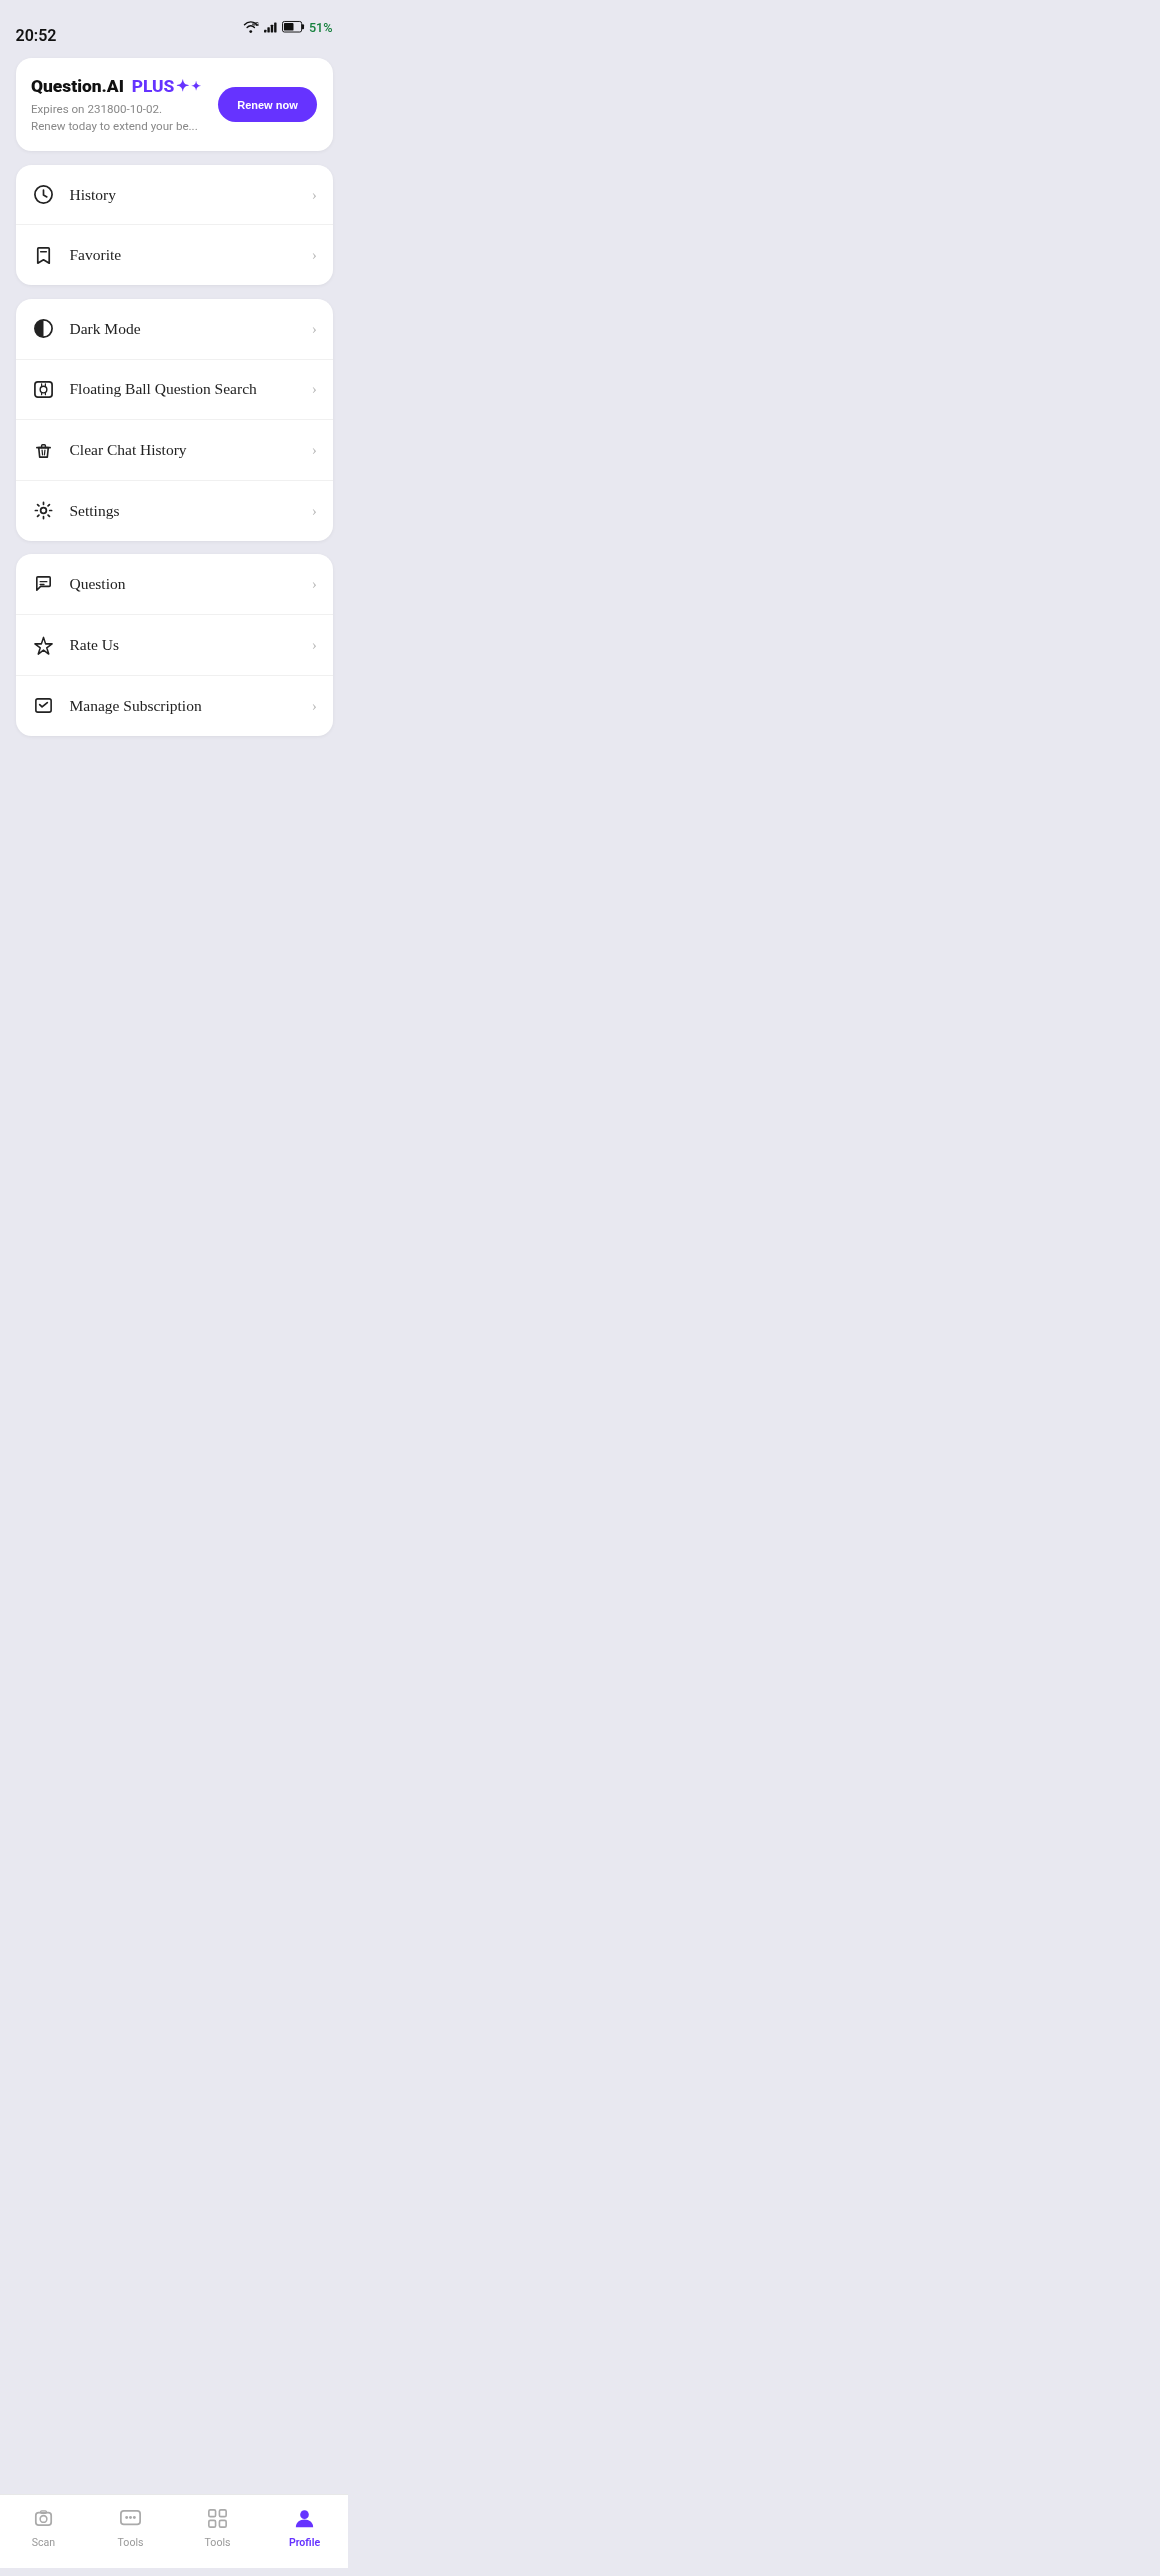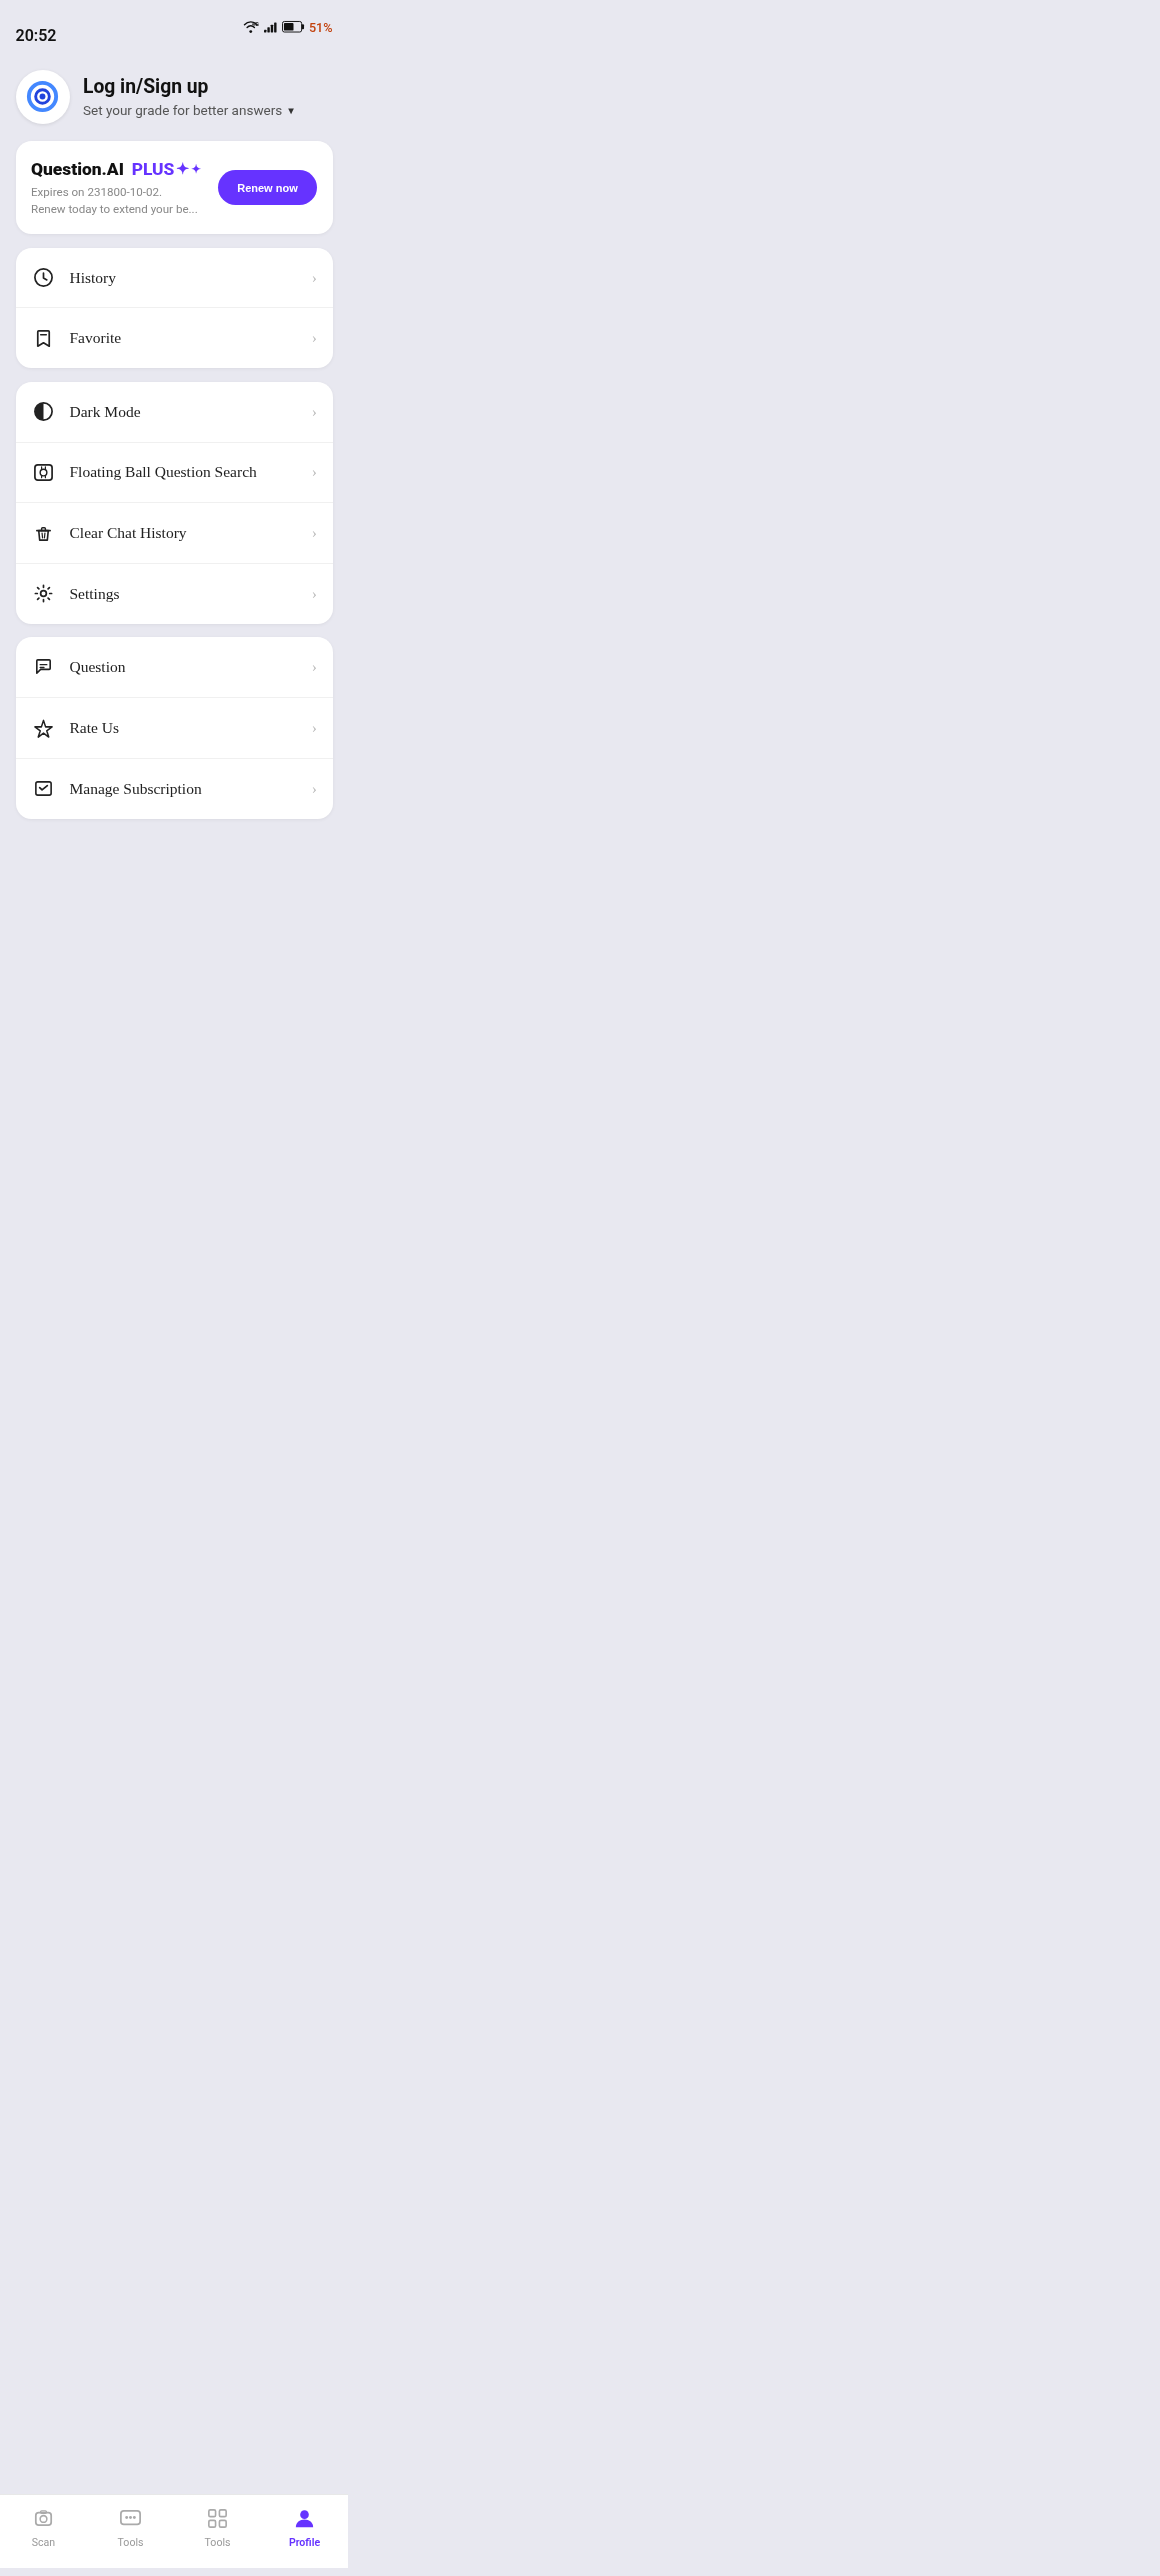--- a/index.html
+++ b/index.html
@@ -276,43 +276,26 @@
       <rect x="4.5" y="7.5" width="2.5" height="5.5" rx="0.5" fill="#111"></rect>
       <rect x="8" y="5" width="2.5" height="8" rx="0.5" fill="#111"></rect>
       <rect x="11.5" y="2.5" width="2.5" height="10.5" rx="0.5" fill="#111"></rect>
     </svg>
 
     <svg width="23" height="13.5" viewBox="0 0 24 14">
       <rect x="0.5" y="1.5" width="20" height="11" rx="2" stroke="#111" stroke-width="1" fill="none"></rect>
       <rect x="20.5" y="4.5" width="2.5" height="5" rx="1" fill="#111"></rect>
       <rect x="2" y="3" width="10" height="8" rx="1" fill="#111"></rect>
     </svg>
-    <span style="font-size:12.6px;font-weight:500;color:#c2410c;">51%</span>
+    <span style="font-size:12.6px;font-weight:500;color:#15803d;">51%</span>
   </div>
 </div>
 
 <div class="main-content">
 
-  <div class="profile-header">
-    <div class="profile-avatar">
-      <svg viewBox="0 0 38 38" fill="none" xmlns="http://www.w3.org/2000/svg">
-        <circle cx="19" cy="19" r="18" fill="white"></circle>
-        <circle cx="19" cy="19" r="14" fill="none" stroke="#4488ff" stroke-width="4"></circle>
-        <circle cx="19" cy="19" r="7" fill="none" stroke="#2244dd" stroke-width="3"></circle>
-        <circle cx="19" cy="19" r="3" fill="#2244dd"></circle>
-      </svg>
-    </div>
-    <div class="profile-info">
-      <div class="profile-title">Log in/Sign up</div>
-      <div class="profile-subtitle">
-        <span>Set your grade for better answers</span>
-        <span class="arrow-down">▼</span>
-      </div>
-    </div>
-  </div>
 
   <div class="plus-card">
     <div class="plus-card-left">
       <div class="plus-title-row">
         <span class="plus-question-ai">Question.AI</span>
         <span class="plus-badge">
           <span>PLUS</span>
           <span class="plus-star">✦</span>
           <span class="plus-small-star">✦</span>
         </span>

